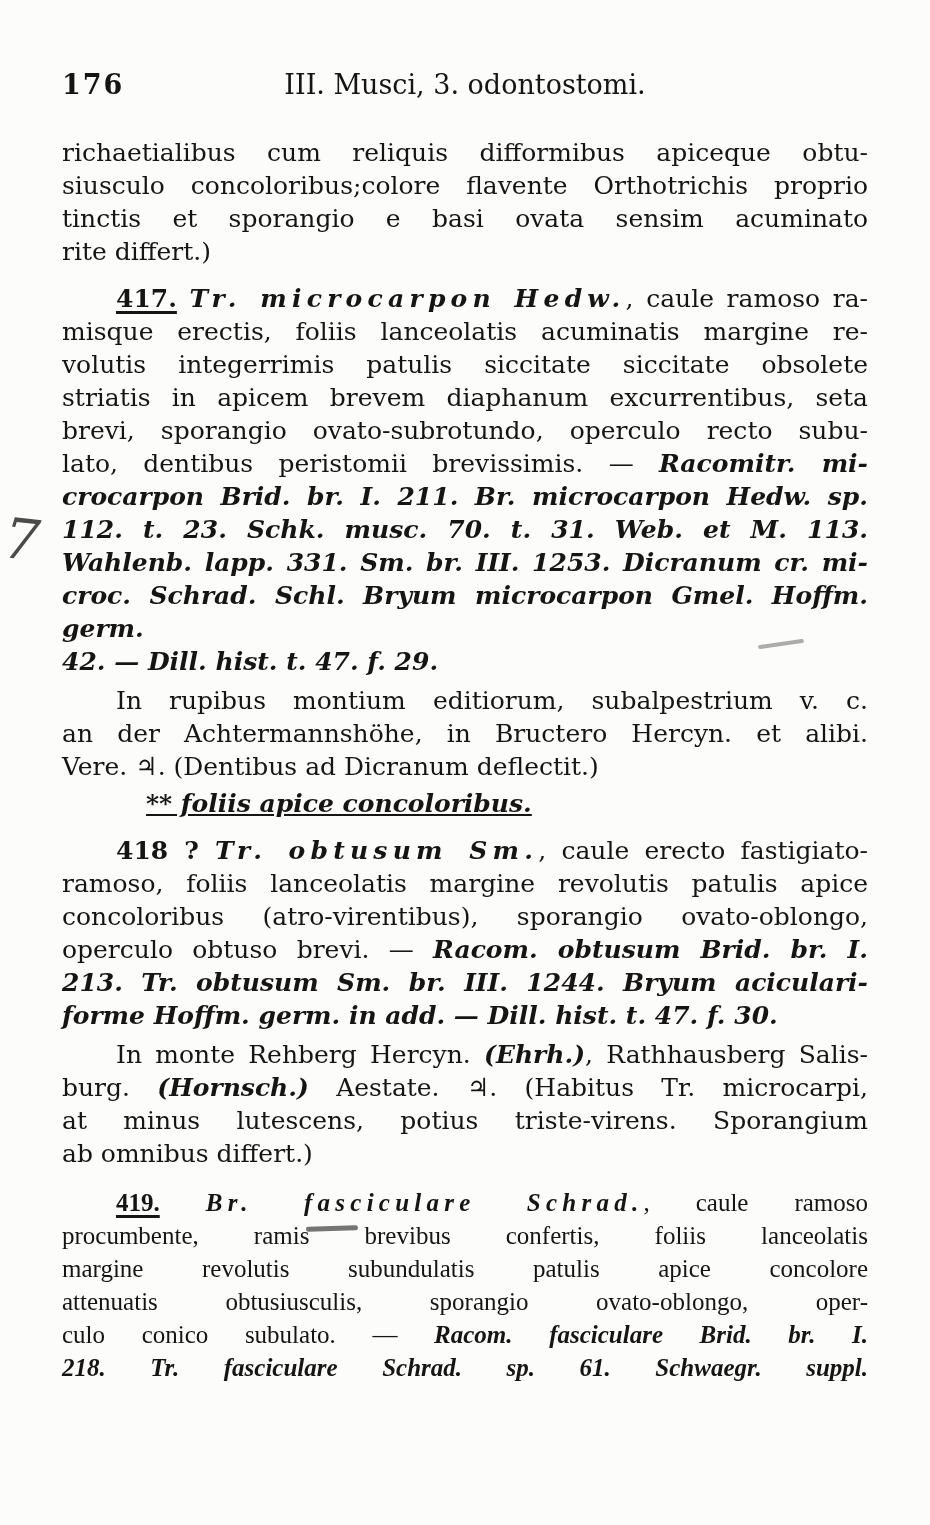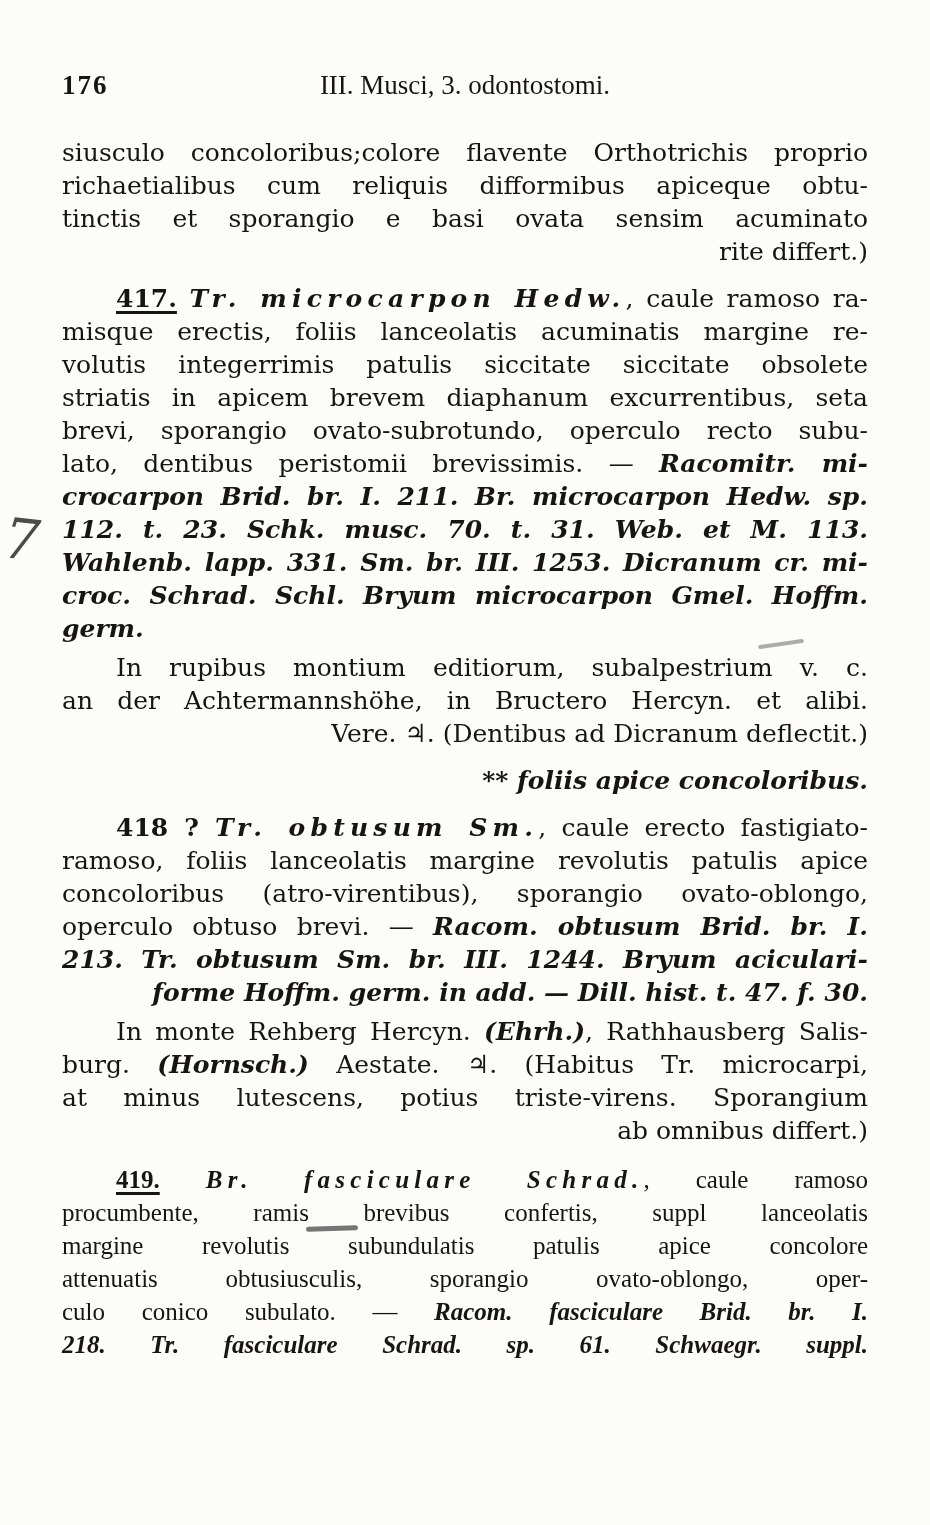--- a/index.html
+++ b/index.html
@@ -11,21 +11,20 @@
     font-family:"DejaVu Serif","Liberation Serif",serif;
     position:relative;
     overflow:hidden;
   }
   .page-header{
     position:absolute;
     top:68px;left:0;right:0;
     height:34px;
     font-size:27px;
     line-height:34px;
-    font-family:Liberation Serif, serif;
   }
   .page-number{
     position:absolute;
     left:62px;top:0;
     font-weight:bold;
     letter-spacing:2px;
   }
   .running-title{
     position:absolute;
     left:0;right:0;top:0;
@@ -33,26 +32,26 @@
   }
   .body-text{
     position:absolute;
     top:136px;
     left:62px;
     width:806px;
     font-size:25px;
     line-height:33px;
   }
   .para{margin:0;}
-  .line{text-align:right;}
+  .line{text-align:left;}
   .line.fill{text-align:justify;text-align-last:justify;}
   .line.ind{padding-left:54px;}
   .para-417{margin-top:14px;}
   .para-habitat-417{margin-top:6px;}
-  .subheading{margin-top:14px;}
+  .subheading{margin-top:4px;text-decoration:underline;}
   .subheading .line.ind{padding-left:84px;}
   .para-418{margin-top:14px;}
   .para-habitat-418{margin-top:6px;}
   .para-419{margin-top:16px;font-family:Liberation Serif, serif;}
   .seg-p{}
   .seg-bi{font-weight:bold;font-style:italic;}
   .seg-sp{font-weight:bold;font-style:italic;letter-spacing:0.21em;}
   .seg-nu{
     font-weight:bold;
     text-decoration:underline;
@@ -85,36 +84,37 @@
 
 <div class="page-header">
   <span class="page-number">176</span>
   <span class="running-title">III. Musci, 3. odontostomi.</span>
 </div>
 
 <div class="margin-mark">7</div>
 
 <div class="body-text">
     <div class="para para-intro">
+      <div class="line fill"><span class="seg-p">richaetialibus cum reliquis difformibus apiceque obtu-</span></div>
       <div class="line fill"><span class="seg-p">siusculo concoloribus;colore flavente Orthotrichis proprio</span></div>
-      <div class="line fill"><span class="seg-p">richaetialibus cum reliquis difformibus apiceque obtu-</span></div>
       <div class="line fill"><span class="seg-p">tinctis et sporangio e basi ovata sensim acuminato</span></div>
       <div class="line"><span class="seg-p">rite differt.)</span></div>
     </div>
     <div class="para para-417">
       <div class="line fill ind"><span class="seg-nu">417.</span><span class="seg-p"> </span><span class="seg-sp">Tr. microcarpon Hedw.</span><span class="seg-p">, caule ramoso ra-</span></div>
       <div class="line fill"><span class="seg-p">misque erectis, foliis lanceolatis acuminatis margine re-</span></div>
       <div class="line fill"><span class="seg-p">volutis integerrimis patulis siccitate siccitate obsolete</span></div>
       <div class="line fill"><span class="seg-p">striatis in apicem brevem diaphanum excurrentibus, seta</span></div>
       <div class="line fill"><span class="seg-p">brevi, sporangio ovato-subrotundo, operculo recto subu-</span></div>
       <div class="line fill"><span class="seg-p">lato, dentibus peristomii brevissimis. — </span><span class="seg-bi">Racomitr. mi-</span></div>
       <div class="line fill"><span class="seg-bi">crocarpon Brid. br. I. 211. Br. microcarpon Hedw. sp.</span></div>
       <div class="line fill"><span class="seg-bi">112. t. 23. Schk. musc. 70. t. 31. Web. et M. 113.</span></div>
       <div class="line fill"><span class="seg-bi">Wahlenb. lapp. 331. Sm. br. III. 1253. Dicranum cr. mi-</span></div>
       <div class="line fill"><span class="seg-bi">croc. Schrad. Schl. Bryum microcarpon Gmel. Hoffm. germ.</span></div>
+      <div class="line"><span class="seg-bi">42. — Dill. hist. t. 47. f. 29.</span></div>
     </div>
     <div class="para para-habitat-417">
       <div class="line fill ind"><span class="seg-p">In rupibus montium editiorum, subalpestrium v. c.</span></div>
       <div class="line fill"><span class="seg-p">an der Achtermannshöhe, in Bructero Hercyn. et alibi.</span></div>
       <div class="line"><span class="seg-p">Vere. </span><span class="seg-sym">♃</span><span class="seg-p">. (Dentibus ad Dicranum deflectit.)</span></div>
     </div>
     <div class="para subheading">
       <div class="line ind"><span class="seg-bi">** foliis apice concoloribus.</span></div>
     </div>
     <div class="para para-418">
@@ -126,21 +126,21 @@
       <div class="line"><span class="seg-bi">forme Hoffm. germ. in add. — Dill. hist. t. 47. f. 30.</span></div>
     </div>
     <div class="para para-habitat-418">
       <div class="line fill ind"><span class="seg-p">In monte Rehberg Hercyn. </span><span class="seg-bi">(Ehrh.)</span><span class="seg-p">, Rathhausberg Salis-</span></div>
       <div class="line fill"><span class="seg-p">burg. </span><span class="seg-bi">(Hornsch.)</span><span class="seg-p"> Aestate. </span><span class="seg-sym">♃</span><span class="seg-p">. (Habitus Tr. microcarpi,</span></div>
       <div class="line fill"><span class="seg-p">at minus lutescens, potius triste-virens. Sporangium</span></div>
       <div class="line"><span class="seg-p">ab omnibus differt.)</span></div>
     </div>
     <div class="para para-419">
       <div class="line fill ind"><span class="seg-nu">419.</span><span class="seg-p"> </span><span class="seg-sp">Br. fasciculare Schrad.</span><span class="seg-p">, caule ramoso</span></div>
-      <div class="line fill"><span class="seg-p">procumbente, ramis brevibus confertis, suppl lanceolatis</span></div>
+      <div class="line fill"><span class="seg-p">procumbente, ramis brevibus confertis, foliis lanceolatis</span></div>
       <div class="line fill"><span class="seg-p">margine revolutis subundulatis patulis apice concolore</span></div>
       <div class="line fill"><span class="seg-p">attenuatis obtusiusculis, sporangio ovato-oblongo, oper-</span></div>
       <div class="line fill"><span class="seg-p">culo conico subulato. — </span><span class="seg-bi">Racom. fasciculare Brid. br. I.</span></div>
       <div class="line fill"><span class="seg-bi">218. Tr. fasciculare Schrad. sp. 61. Schwaegr. suppl.</span></div>
     </div>
   </div>
 
 <div class="smudge-1"></div>
 <div class="smudge-2"></div>
 

